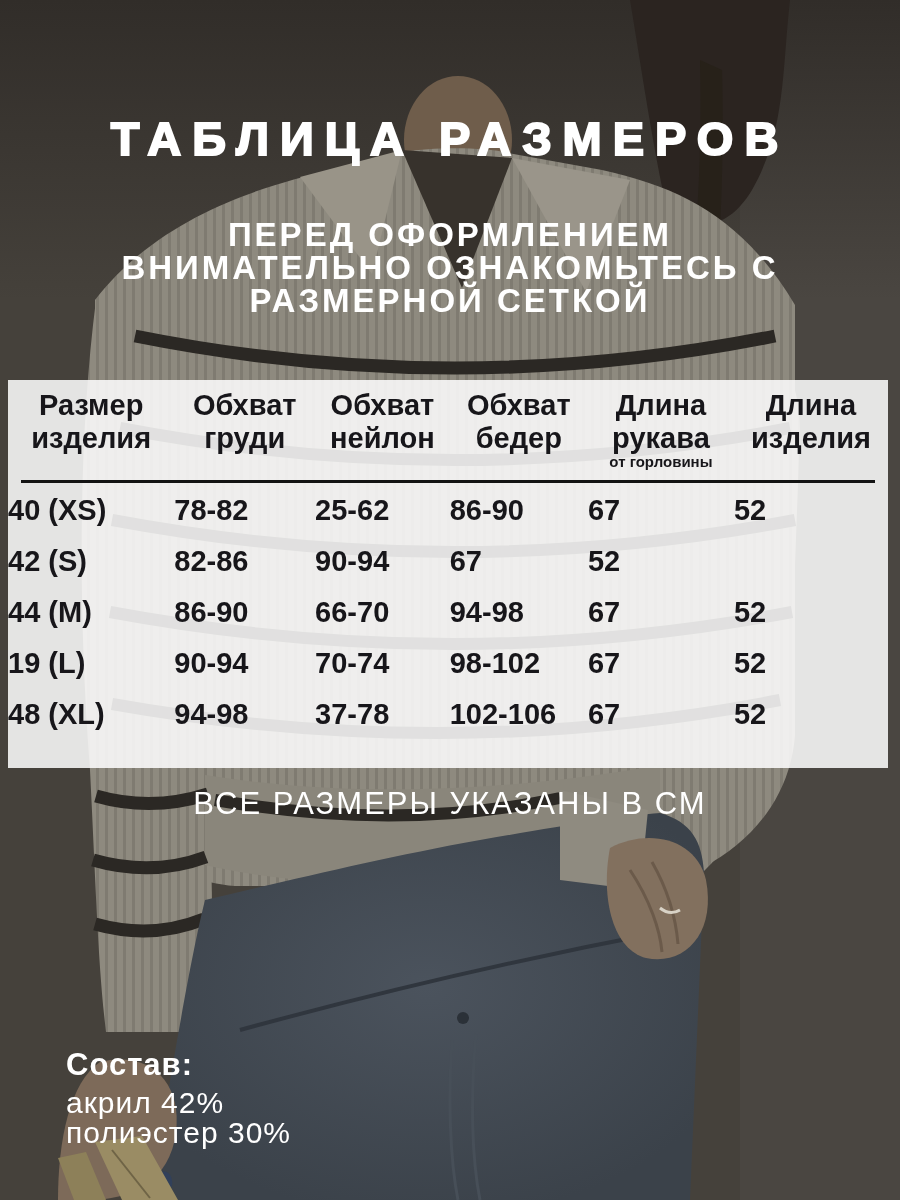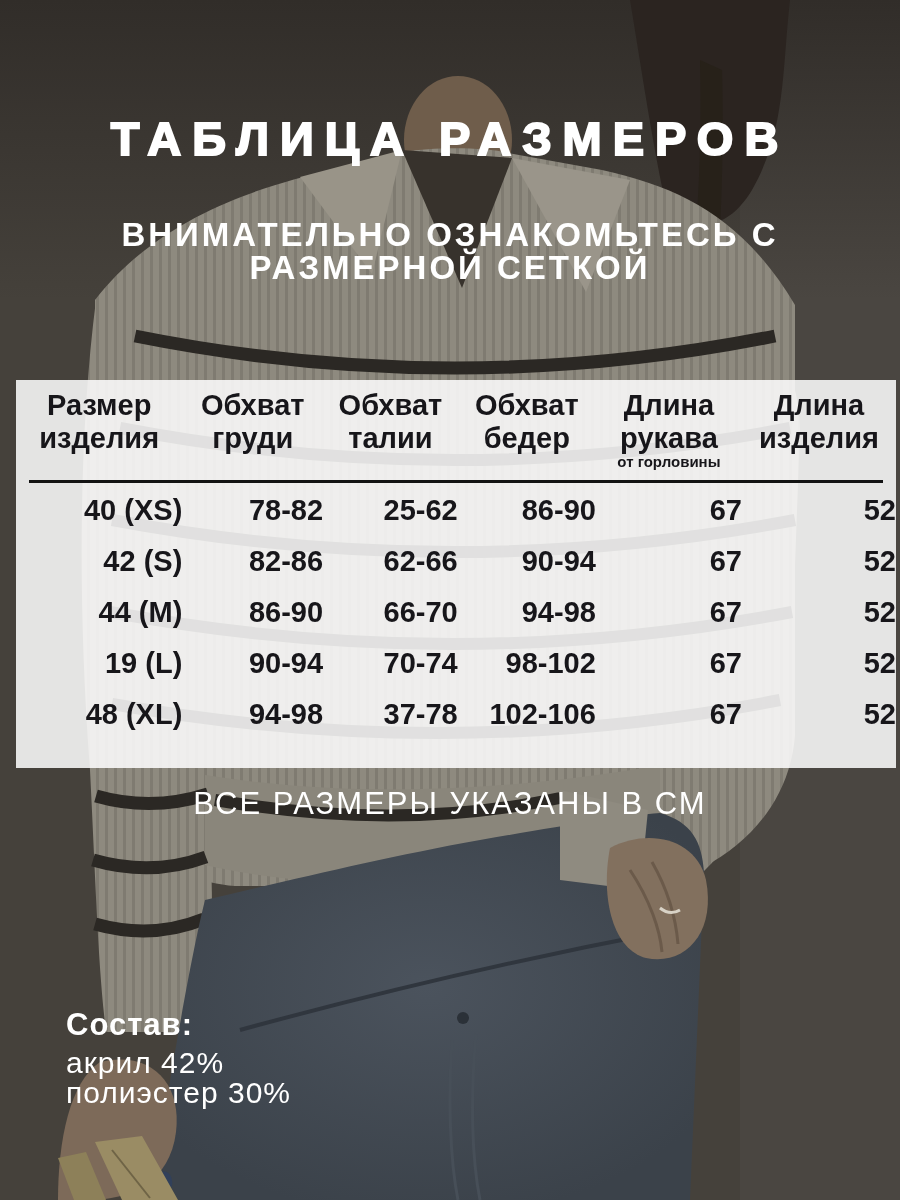--- a/index.html
+++ b/index.html
@@ -18,45 +18,45 @@
     -webkit-text-stroke:2px #ffffff;
   }
   .subtitle{
     position:absolute;top:218px;left:0;width:100%;text-align:center;
     color:#fff;font-size:33px;font-weight:700;letter-spacing:3px;line-height:33px;
   }
   .subtitle div{white-space:nowrap;}
 
   
   .panel{
-    position:absolute;left:16px;top:380px;width:880px;height:388px;
+    position:absolute;left:8px;top:380px;width:880px;height:388px;
     background:rgba(255,255,255,0.86);
     box-sizing:border-box;padding-top:9px;
     color:#17161a;
   }
   .grid6{
     display:grid;
     grid-template-columns:18.9% 16% 15.3% 15.7% 16.6% 17.5%;
   }
   .th{text-align:center;font-weight:700;font-size:29px;line-height:33px;}
   .th-note{font-size:15px;line-height:16px;font-weight:700;margin-top:-1px;}
   .divider{height:3px;background:#131313;margin:10px 13px 0 13px;}
   .tbody{margin-top:2px;}
   .trow{height:51px;align-items:center;}
-  .td{text-align:right;font-weight:700;font-size:29px;white-space:nowrap;}
+  .td{text-align:left;font-weight:700;font-size:29px;white-space:nowrap;}
 
   
   .cm-note{
     position:absolute;top:786px;left:0;width:100%;text-align:center;
     color:#fff;font-size:31px;font-weight:400;letter-spacing:2px;white-space:nowrap;
   }
   .composition{
     position:absolute;left:66px;top:1008px;color:#fff;
   }
-  .comp-title{font-size:31px;font-weight:700;line-height:34px;margin-bottom:6px;letter-spacing:1px;}
+  .comp-title{font-size:31px;font-weight:700;line-height:34px;margin-bottom:6px;letter-spacing:1px;margin-top:40px;}
   .comp-item{font-size:30px;font-weight:400;line-height:30px;letter-spacing:1px;}
 </style>
 </head>
 <body>
 
 <div class="stage">
 
   <svg class="photo" viewBox="0 0 900 1200" preserveAspectRatio="none" aria-hidden="true">
     <defs>
       <pattern id="rib" width="9" height="14" patternUnits="userSpaceOnUse">
@@ -137,37 +137,38 @@
     <g>
       <polygon points="95,1142 142,1136 178,1200 122,1200" fill="#9a8c64"></polygon>
       <polygon points="58,1158 86,1152 106,1200 74,1200" fill="#8d8059"></polygon>
       <path d="M112,1150 L150,1198" stroke="#6f6446" stroke-width="2"></path>
     </g>
   </svg>
 
   <h1 class="title">ТАБЛИЦА РАЗМЕРОВ</h1>
 
   <div class="subtitle">
+    <div>ПЕРЕД ОФОРМЛЕНИЕМ</div>
     <div>ВНИМАТЕЛЬНО ОЗНАКОМЬТЕСЬ С</div>
     <div>РАЗМЕРНОЙ СЕТКОЙ</div>
   </div>
 
   <section class="panel">
     <div class="grid6 thead">
       <div class="th">
         <div>Размер</div>
           <div>изделия</div>
       </div>
       <div class="th">
         <div>Обхват</div>
           <div>груди</div>
       </div>
       <div class="th">
         <div>Обхват</div>
-          <div>талии</div>
+          <div>нейлон</div>
       </div>
       <div class="th">
         <div>Обхват</div>
           <div>бедер</div>
       </div>
       <div class="th">
         <div>Длина</div>
           <div>рукава</div>
         <div class="th-note">от горловины</div>
       </div>
@@ -184,21 +185,20 @@
         <div class="td">40 (XS)</div>
         <div class="td">78-82</div>
         <div class="td">25-62</div>
         <div class="td">86-90</div>
         <div class="td">67</div>
         <div class="td">52</div>
       </div>
       <div class="grid6 trow">
         <div class="td">42 (S)</div>
         <div class="td">82-86</div>
-        <div class="td">62-66</div>
         <div class="td">90-94</div>
         <div class="td">67</div>
         <div class="td">52</div>
       </div>
       <div class="grid6 trow">
         <div class="td">44 (M)</div>
         <div class="td">86-90</div>
         <div class="td">66-70</div>
         <div class="td">94-98</div>
         <div class="td">67</div>

